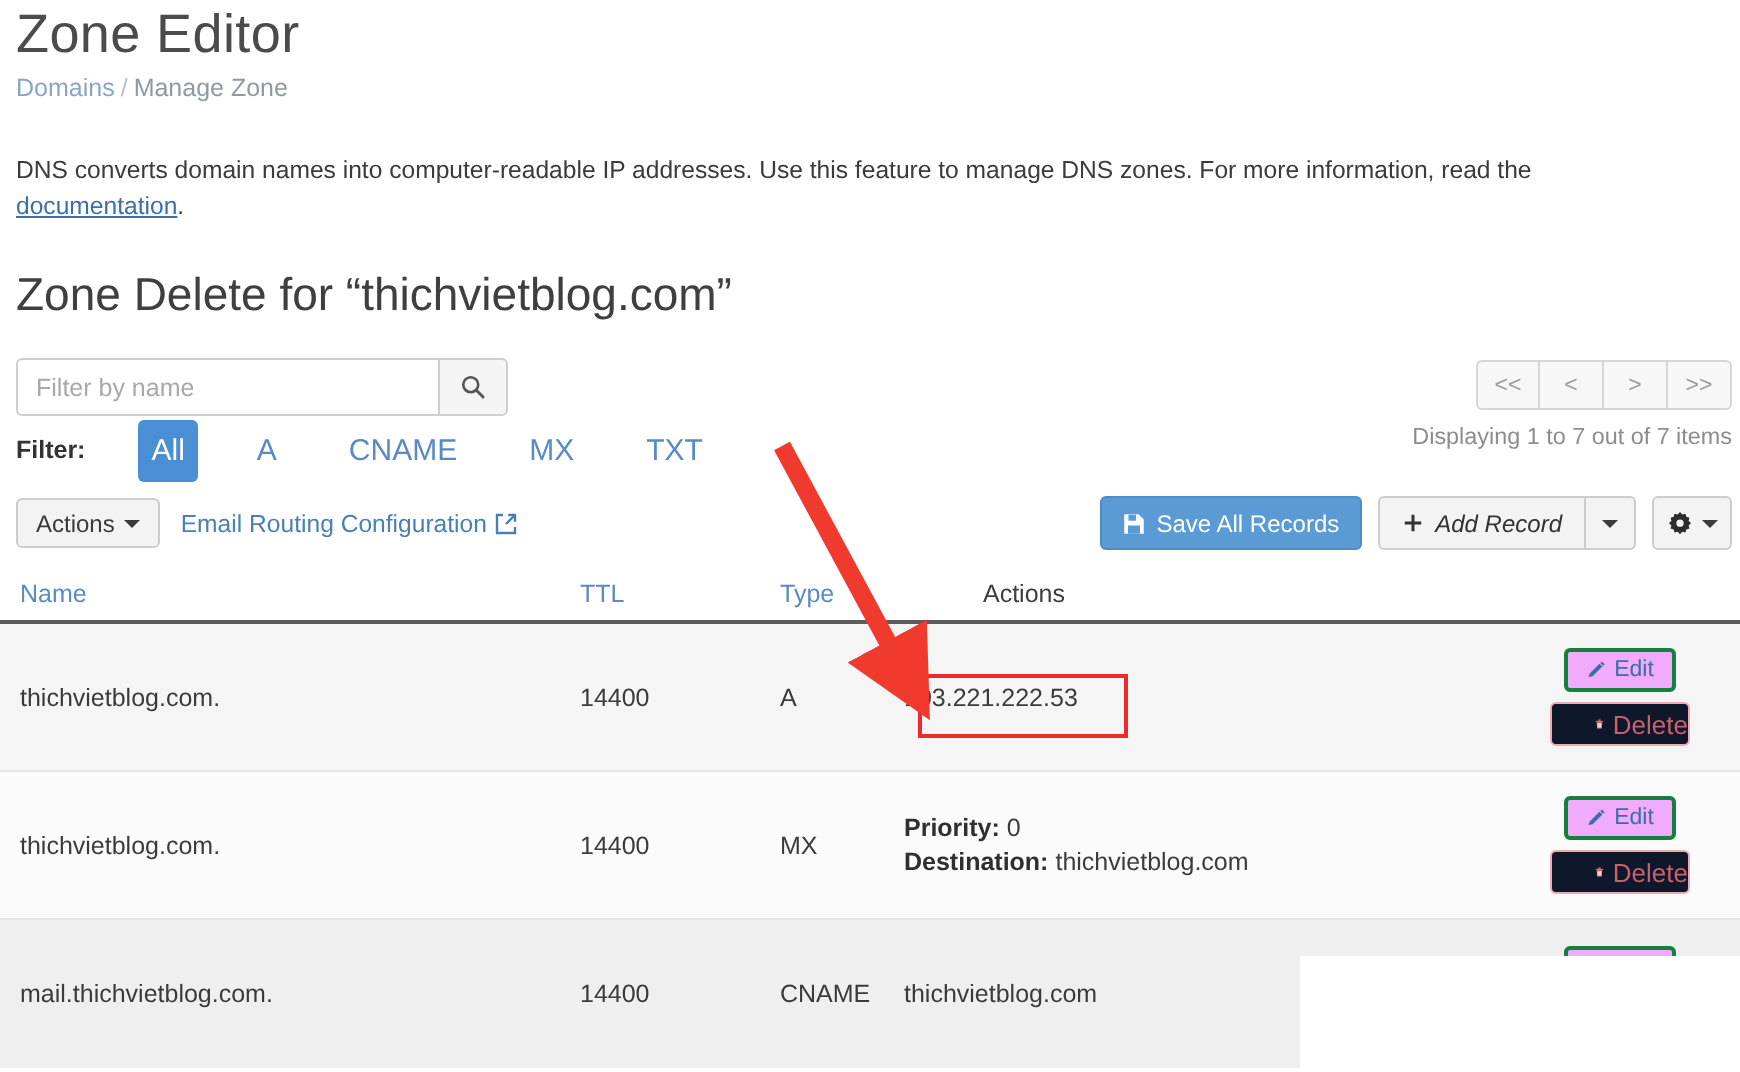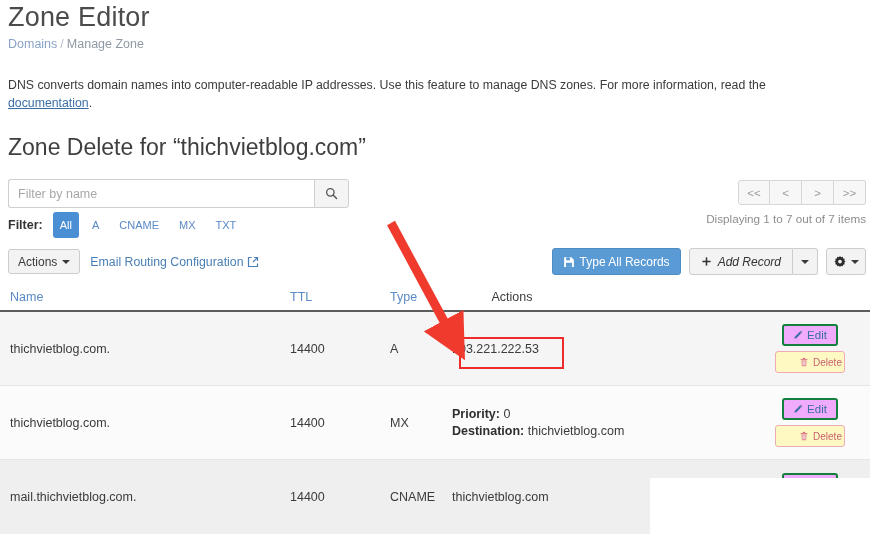--- a/index.html
+++ b/index.html
@@ -33,43 +33,43 @@
   .intro a { color: #3b6fa8; text-decoration: underline; }
 
   .section-title {
     position: absolute; left: 8px; top: 132px;
     font-size: 23px; font-weight: 400; color: #3f3f3f; line-height: 30px;
   }
 
   
   .search-wrap {
     position: absolute; left: 8px; top: 179px;
-    width: 341px; height: 29px; display: flex;
+    width: 246px; height: 29px; display: flex;
   }
   .search-input {
     flex: 1; height: 29px; border: 1px solid #cfcfcf; border-right: none;
     border-radius: 3px 0 0 3px; padding: 0 9px;
     font-size: 12.5px; color: #333; background: #fff; outline: none;
   }
   .search-input::placeholder { color: #a8a8a8; }
   .search-btn {
     width: 35px; height: 29px; border: 1px solid #cfcfcf;
     border-radius: 0 3px 3px 0; background: #f4f4f4;
     display: flex; align-items: center; justify-content: center;
     cursor: pointer; padding: 0;
   }
 
   .filter-row {
     position: absolute; left: 8px; top: 215px;
     display: flex; align-items: center; gap: 0px; height: 20px;
   }
   .filter-label { font-size: 12.5px; font-weight: bold; color: #333; margin-right: 10px; }
   .filter-item {
-    font-size: 11px; color: #5a8ac4; padding: 7px 7px;
-    border-radius: 3px; cursor: pointer; margin-right: 6px;
+    font-size: 15px; color: #5a8ac4; padding: 7px 7px;
+    border-radius: 3px; cursor: pointer; margin-right: 6px; margin-left: 16px;
   }
   .filter-item.active { background: #4a8fd4; color: #ffffff; }
 
   
   .pager {
     position: absolute; right: 4px; top: 180px;
     display: flex;
   }
   .pager-btn {
     width: 32px; height: 25px; border: 1px solid #d6d6d6;
@@ -152,22 +152,22 @@
   .act-cell {
     width: 120px; display: flex; flex-direction: column;
     align-items: center; gap: 5px;
   }
   .btn-edit {
     width: 56px; height: 22px; border: 2px solid #15803d; background: #f0abfc;
     border-radius: 3px; color: #3a6ea5; font-size: 11.5px;
     display: flex; align-items: center; justify-content: center; gap: 4px; cursor: pointer;
   }
   .btn-delete {
-    width: 70px; height: 22px; border: 1px solid #eeabb4; background: #fef9c3;
-    border-radius: 3px; color: #c9606f; font-size: 10px;
+    width: 70px; height: 22px; border: 1px solid #eeabb4; background: #0f172a;
+    border-radius: 3px; color: #c9606f; font-size: 13px;
     display: flex; align-items: center; justify-content: center; gap: 4px; cursor: pointer; padding-left: 21px;
   }
 
   
   .hl-box {
     position: absolute; left: 459px; top: 337px; width: 105px; height: 32px;
     border: 2px solid #ee2b2b; pointer-events: none;
   }
   
   .arrow-svg { position: absolute; left: 0; top: 0; width: 870px; height: 536px; pointer-events: none; }
@@ -234,21 +234,21 @@
     </div>
   </div>
 
   <div class="toolbar-right">
     <div class="save-btn">
       <svg width="12" height="12" viewBox="0 0 16 16">
         <path d="M1.5 1.5 H11 L14.5 5 V14.5 H1.5 Z" fill="#ffffff"></path>
         <rect x="4.3" y="1.8" width="5" height="4" fill="#5b9bd5"></rect>
         <rect x="4" y="9" width="8" height="5.5" fill="#5b9bd5"></rect>
       </svg>
-      <span>Type All Records</span>
+      <span>Save All Records</span>
     </div>
     <div class="addrec-group">
       <div class="addrec-btn">
         <svg width="11" height="11" viewBox="0 0 16 16">
           <line x1="8" y1="2" x2="8" y2="14" stroke="#333" stroke-width="2.2"></line>
           <line x1="2" y1="8" x2="14" y2="8" stroke="#333" stroke-width="2.2"></line>
         </svg>
         <span>Add Record</span>
       </div>
       <div class="addrec-caret">

